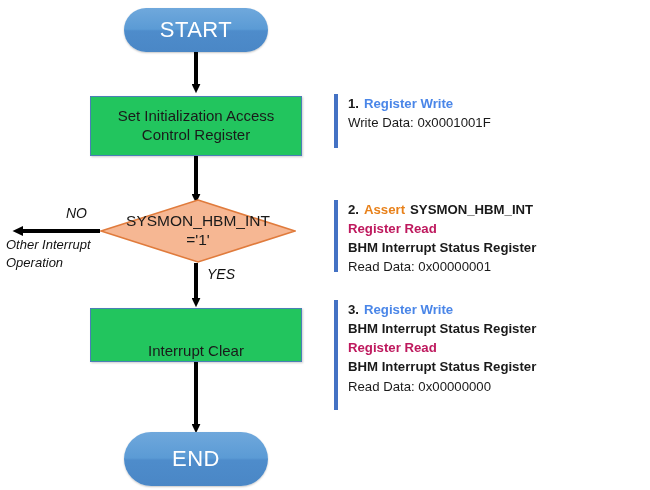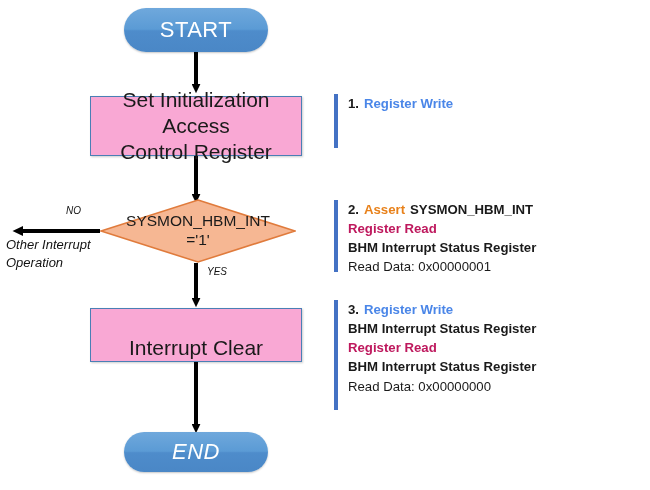--- a/index.html
+++ b/index.html
@@ -31,24 +31,24 @@
   .terminator {
     border-radius: 999px;
     background: linear-gradient(to bottom, #6FA8DC 0%, #5B9BD5 48%, #4E8CCB 52%, #4A87C6 100%);
     color: #ffffff;
     font-size: 22px;
     letter-spacing: 0.5px;
     box-shadow: 0 1px 2px rgba(0,0,0,0.22);
   }
 
   .process {
-    background: #f9a8d4;
+    background: #22c55e;
     border: 1px solid #4A7FB5;
     color: #1a1a1a;
-    font-size: 21px;
+    font-size: 15px;
     line-height: 1.25;
     box-shadow: 1px 1px 2px rgba(0,0,0,0.20);
   }
 
   .decision-wrap {
     position: absolute;
   }
   .decision-shape {
     position: absolute;
     left: 0;
@@ -72,21 +72,21 @@
 
   
   .conn {
     position: absolute;
   }
 
   
   .edge-label {
     position: absolute;
     font-style: italic;
-    font-size: 10px;
+    font-size: 14px;
     color: #111111;
     white-space: nowrap;
   }
   .edge-note {
     position: absolute;
     font-style: italic;
     font-size: 13px;
     color: #111111;
     line-height: 1.35;
   }
@@ -163,29 +163,30 @@
 
   <div class="edge-note" style="left:6px; top:236px; white-space:pre-line;">Other Interrupt
 Operation</div>
 
   <div class="edge-label" style="left:207px; top:266px;">YES</div>
 
   <div class="node process" style="left:90px; top:308px; width:212px; height:54px;align-items:flex-end;">
     <span>Interrupt Clear</span>
   </div>
 
-  <div class="node terminator" style="left:124px; top:432px; width:144px; height:40px;font-style:italic;">
+  <div class="node terminator" style="left:124px; top:432px; width:144px; height:54px;">
     <span>END</span>
   </div>
 
   <div class="note" style="left:334px; top:94px; height:54px;">
     <div class="note-line first">
       <span class="idx">1.</span>
       <span class="op-write">Register Write</span>
     </div>
+    <div class="note-line data">Write Data: 0x0001001F</div>
   </div>
 
   <div class="note" style="left:334px; top:200px; height:72px;">
     <div class="note-line first">
       <span class="idx">2.</span>
       <span class="op-assert">Assert</span>
       <span class="reg">SYSMON_HBM_INT</span>
     </div>
     <div class="note-line op-read">Register Read</div>
     <div class="note-line reg">BHM Interrupt Status Register</div>

